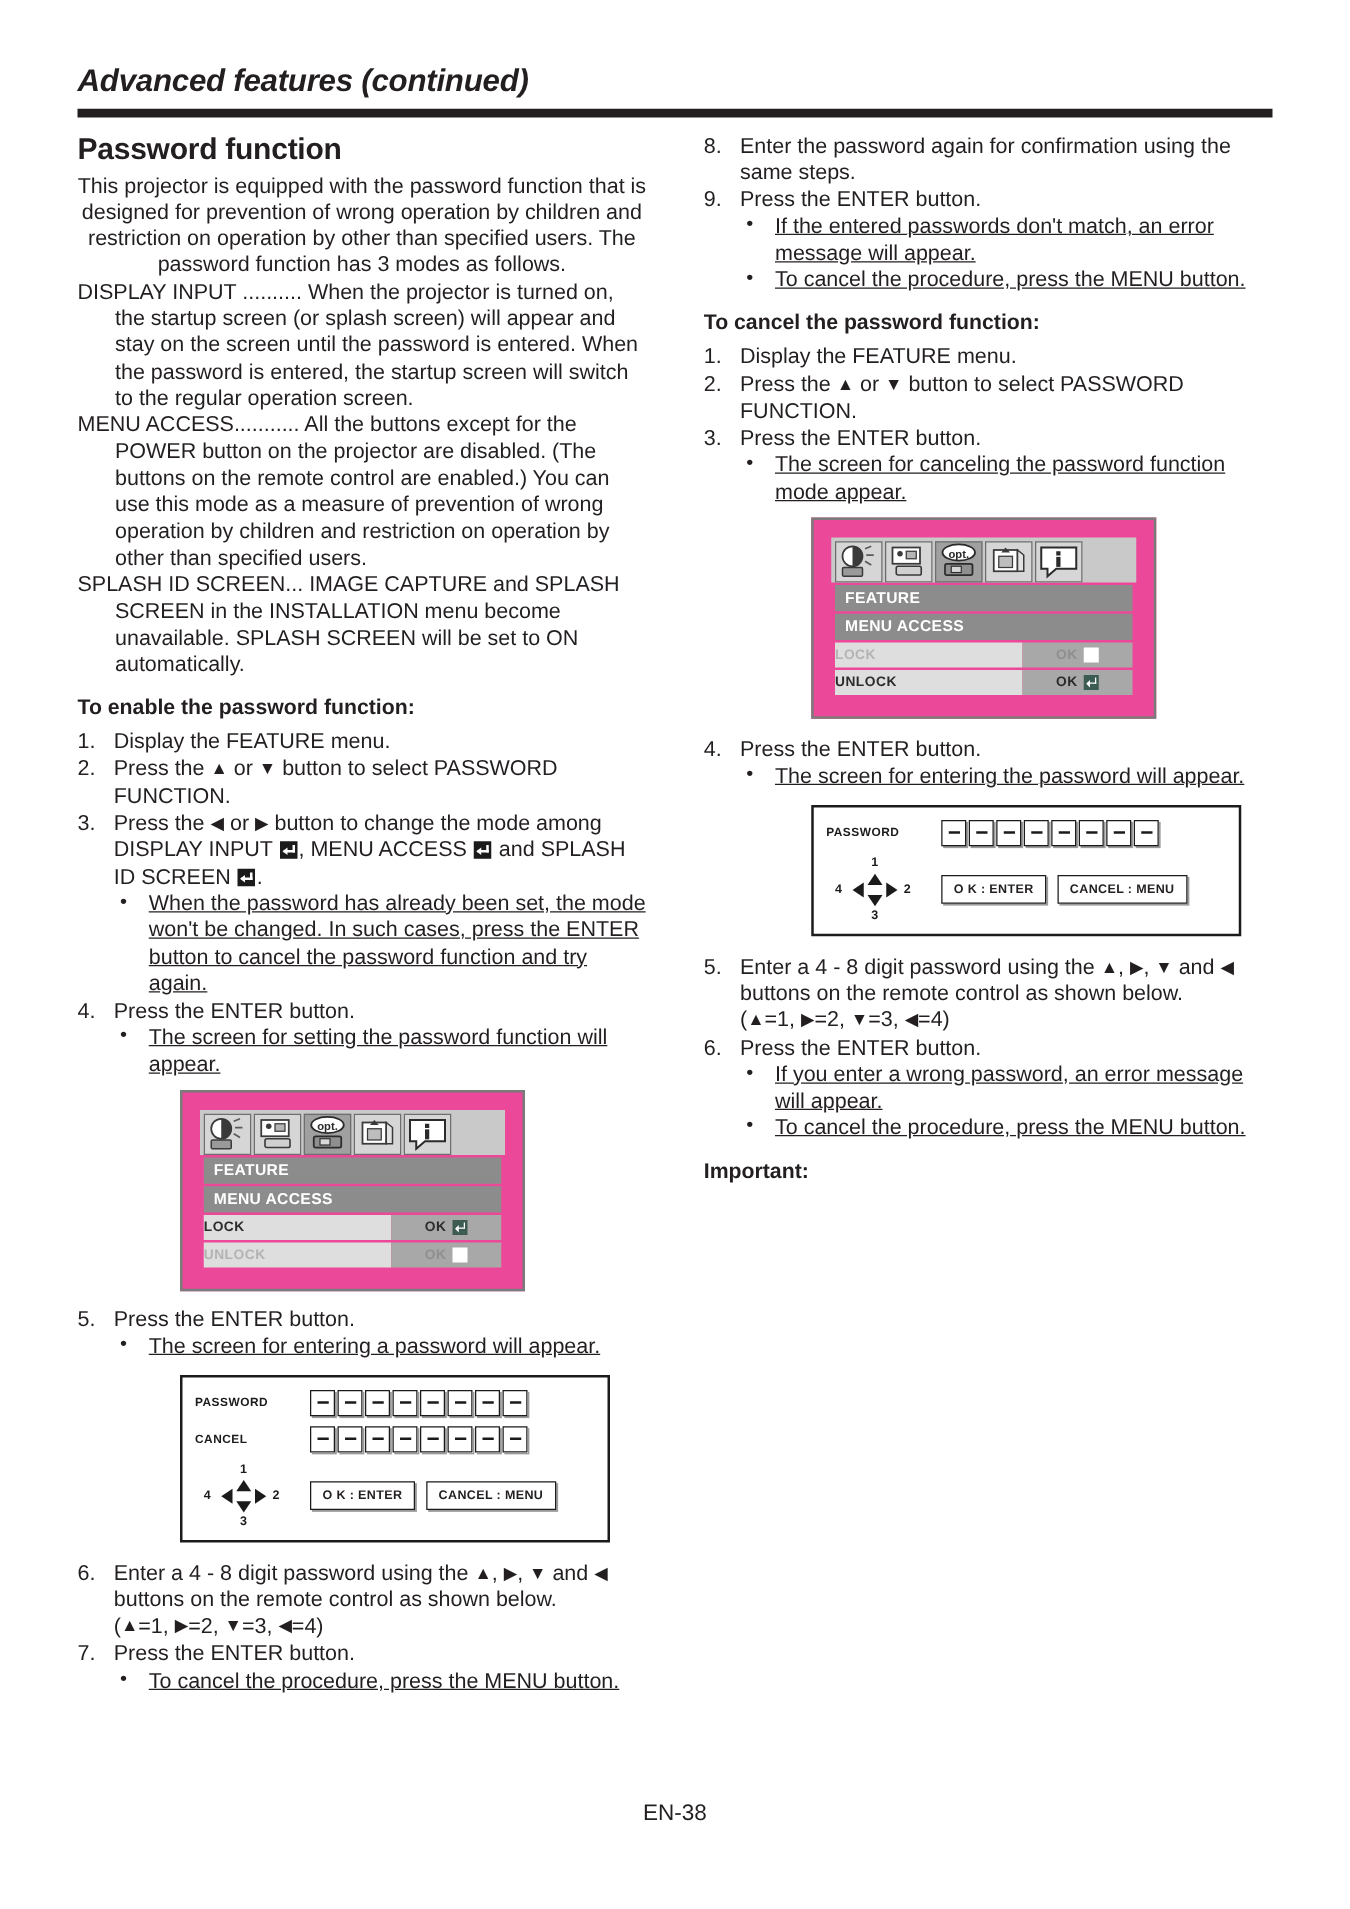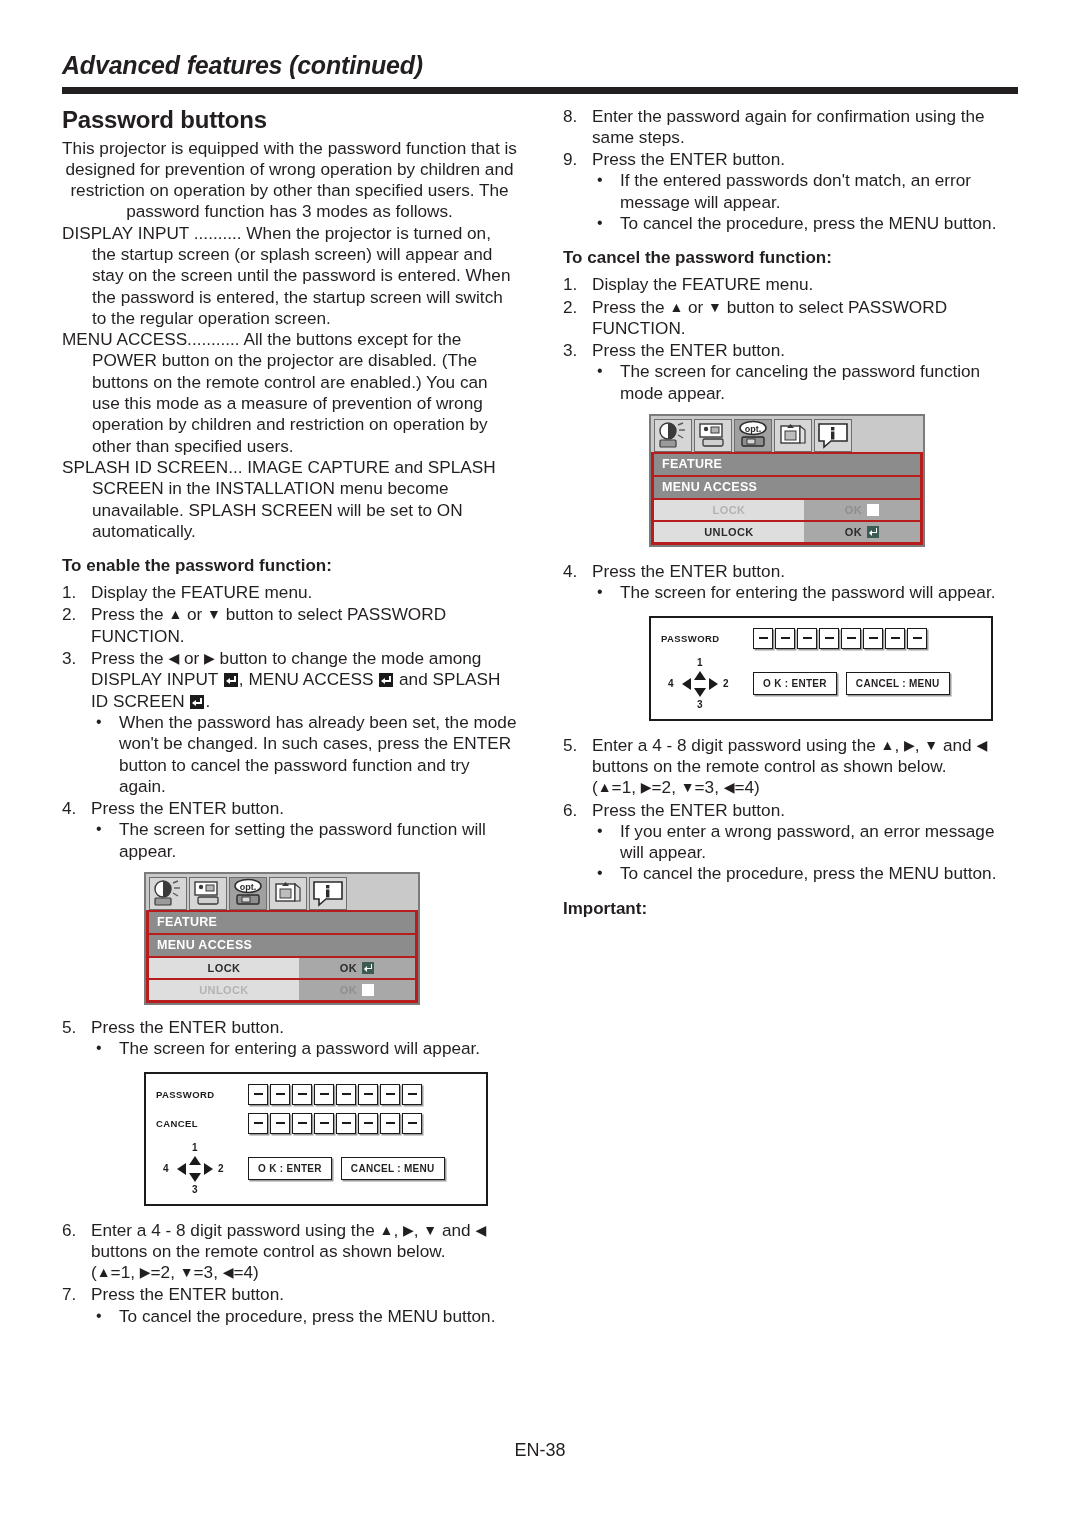--- a/index.html
+++ b/index.html
@@ -94,20 +94,21 @@
     margin: 0;
     padding: 0;
     list-style: none;
     font-size: 17.2px;
     line-height: 21.3px;
   }
   ul.bullets > li {
     position: relative;
     padding-left: 28px;
     margin-bottom: 0px;
+    text-decoration: underline;
   }
   ul.bullets > li::before {
     content: "\2022";
     position: absolute;
     left: 5px;
     top: -1px;
     font-size: 16px;
   }
   .sub-bullets { margin-left: 0px; }
 
@@ -141,23 +142,23 @@
     width: 0;
     height: 0;
     border-top: 3px solid transparent;
     border-bottom: 3px solid transparent;
     border-right: 4px solid #fff;
   }
 
   
   .osd {
     border: 2px solid #7b7b7b;
-    background: #b91c1c;
+    background: #ec4899;
     width: 276px;
-    padding: 0;
+    padding: 14px;
     margin: 10px 0 0 82px;
     box-sizing: border-box;
   }
   .osd.right { margin-left: 86px; }
   .osd-tabs {
     display: flex;
     padding: 3px 3px 0 3px;
     background: #c9c9c9;
   }
   .osd-tab {
@@ -195,21 +196,20 @@
     display: flex;
     margin: 2px 3px 0 3px;
   }
   .osd-row:last-child { margin-bottom: 3px; }
   .osd-cell-label {
     flex: 0 0 150px;
     background: #dedede;
     font-size: 11px;
     font-weight: bold;
     letter-spacing: 0.4px;
-    text-align: center;
     padding: 4px 0 4px 0;
     color: #2b2b2b;
   }
   .osd-cell-value {
     flex: 1;
     background: #a8a8a8;
     font-size: 11px;
     font-weight: bold;
     letter-spacing: 0.4px;
     text-align: center;
@@ -342,21 +342,21 @@
 
 <div class="page">
 
   <div class="chapter-title">Advanced features (continued)</div>
   <div class="rule"></div>
 
   <div class="columns">
 
     <div class="col left">
 
-      <h2 class="section-title">Password buttons</h2>
+      <h2 class="section-title">Password function</h2>
 
       <p class="para">This projector is equipped with the password function that is designed for prevention of wrong operation by children and restriction on operation by other than specified users. The password function has 3 modes as follows.</p>
 
       <div class="mode-block">
         <span>DISPLAY INPUT ..........</span>
         <span>When the projector is turned on, the startup screen (or splash screen) will appear and stay on the screen until the password is entered. When the password is entered, the startup screen will switch to the regular operation screen.</span>
       </div>
       <div class="mode-block">
         <span>MENU ACCESS...........</span>
         <span>All the buttons except for the POWER button on the projector are disabled. (The buttons on the remote control are enabled.) You can use this mode as a measure of prevention of wrong operation by children and restriction on operation by other than specified users.</span>

